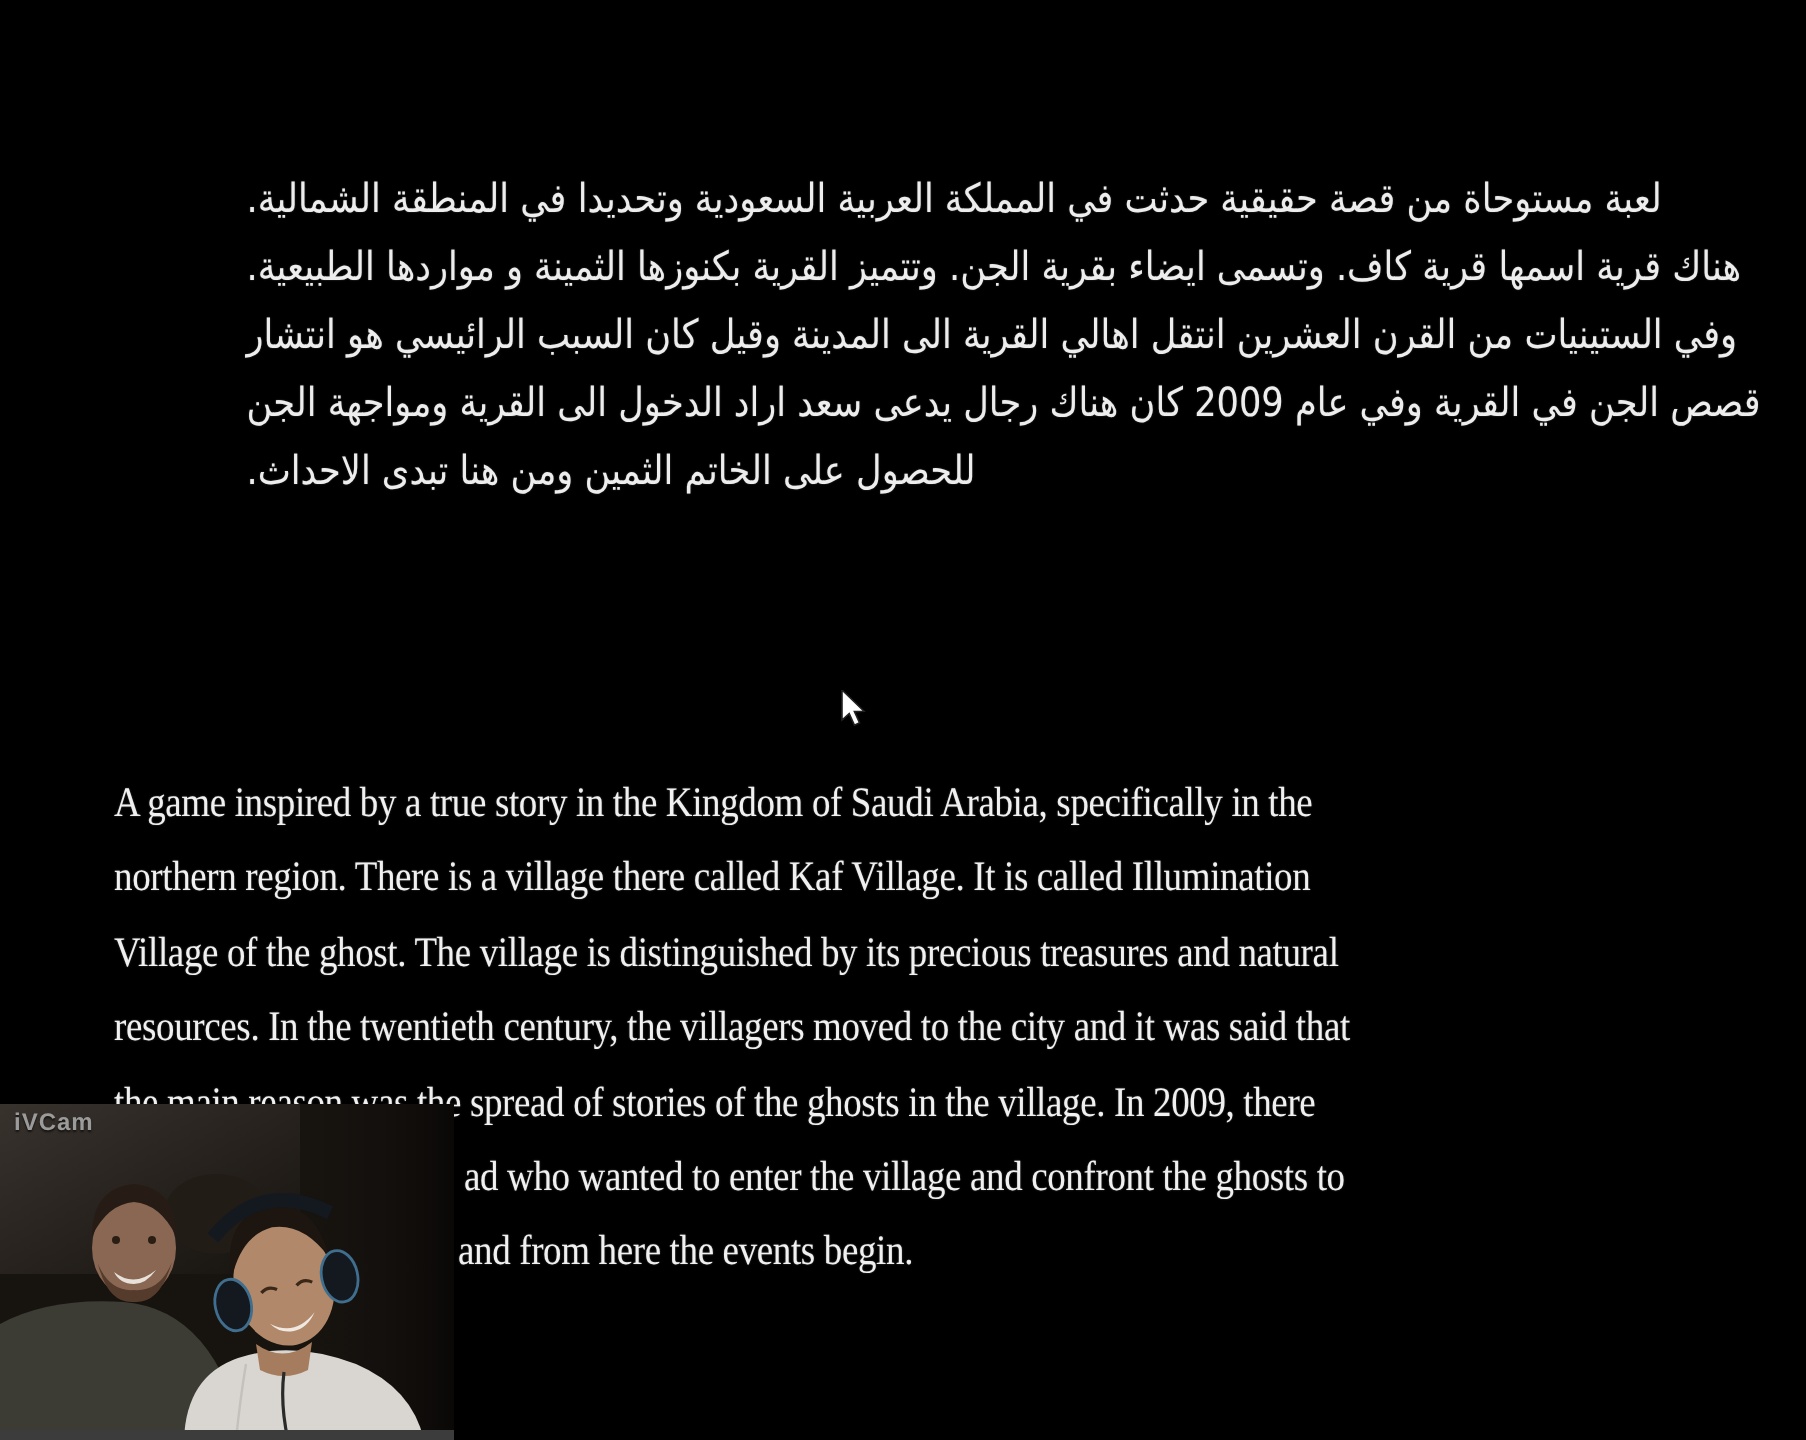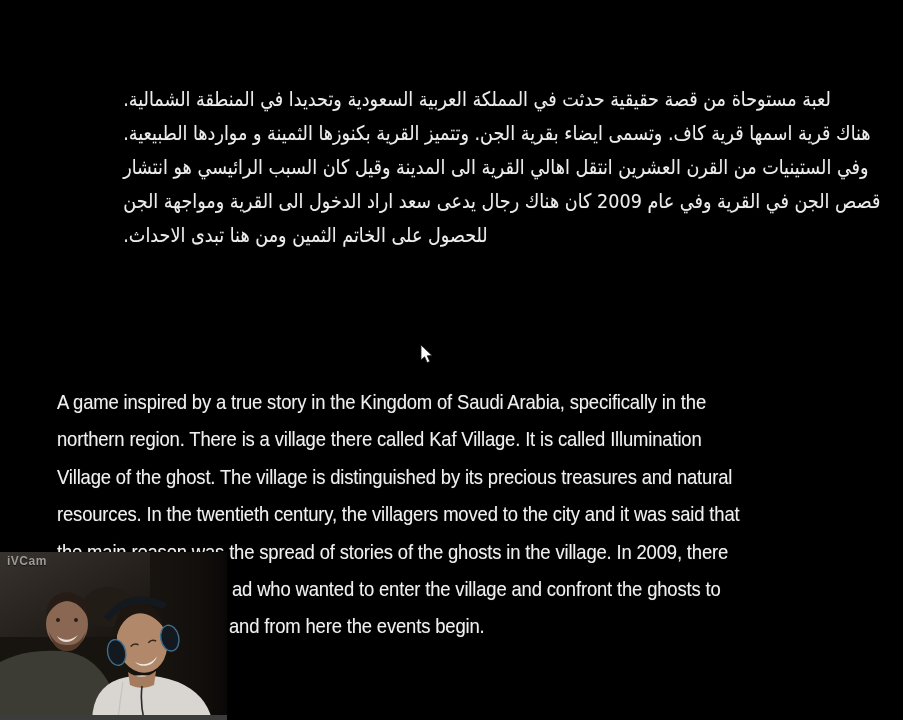--- a/index.html
+++ b/index.html
@@ -15,21 +15,21 @@
   }
   .ar-line {
     font-family:"DejaVu Sans", sans-serif;
     font-size:20px; line-height:34px; color:#ededed;
     white-space:nowrap;
     transform:scaleX(0.88); transform-origin:100% 50%;
     text-shadow:0 0 1px rgba(255,255,255,.25);
   }
 
   
-  .english-block { position:absolute; top:383px; left:57px; }
+  .english-block { position:absolute; top:383px; left:57px;font-family:Liberation Serif, serif; }
   .en-line {
     font-size:21px; line-height:37.4px; color:#f0f0f0;
     letter-spacing:-0.2px; white-space:nowrap;
     transform:scaleX(0.88); transform-origin:0 50%;
     text-shadow:0 0 1px rgba(255,255,255,.3);
   }
   .en-line.indent-6 { margin-left:175px; }
   .en-line.indent-7 { margin-left:172px; }
 
   

